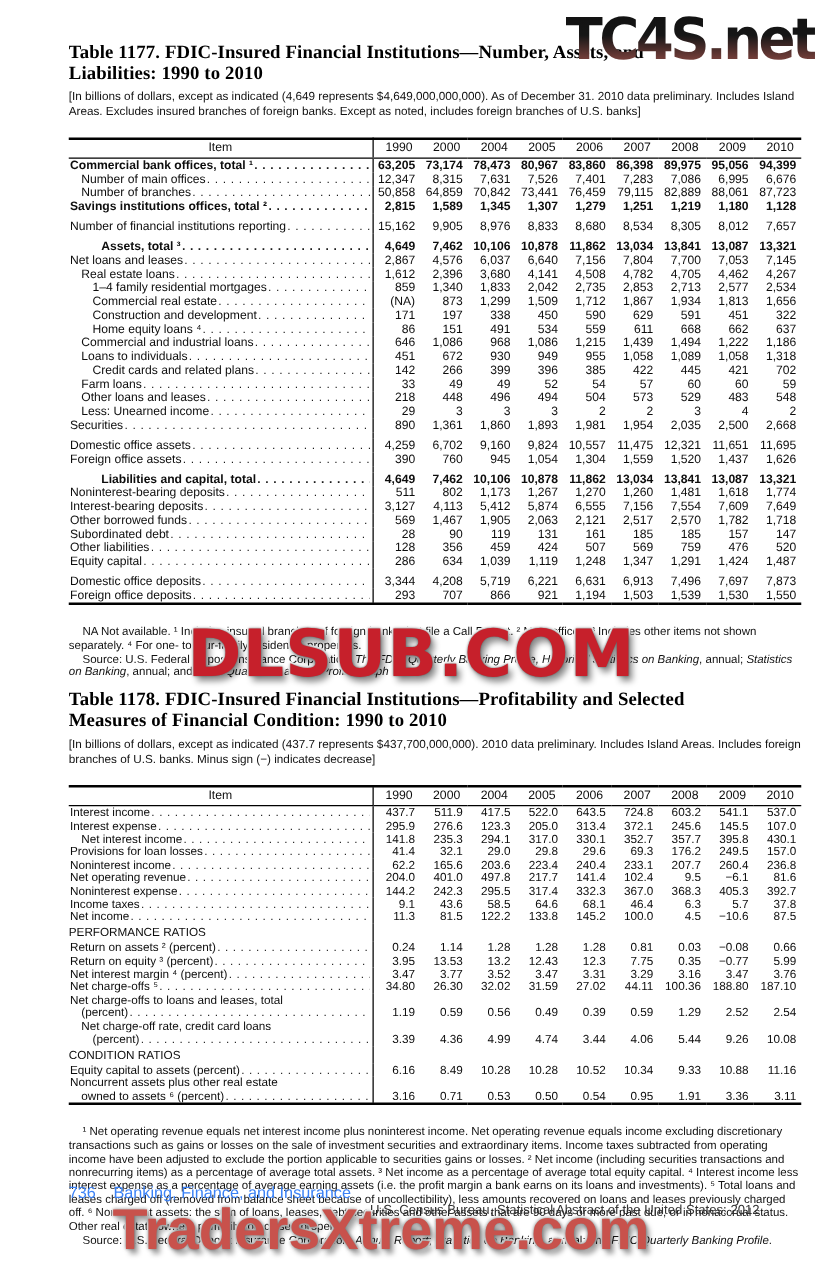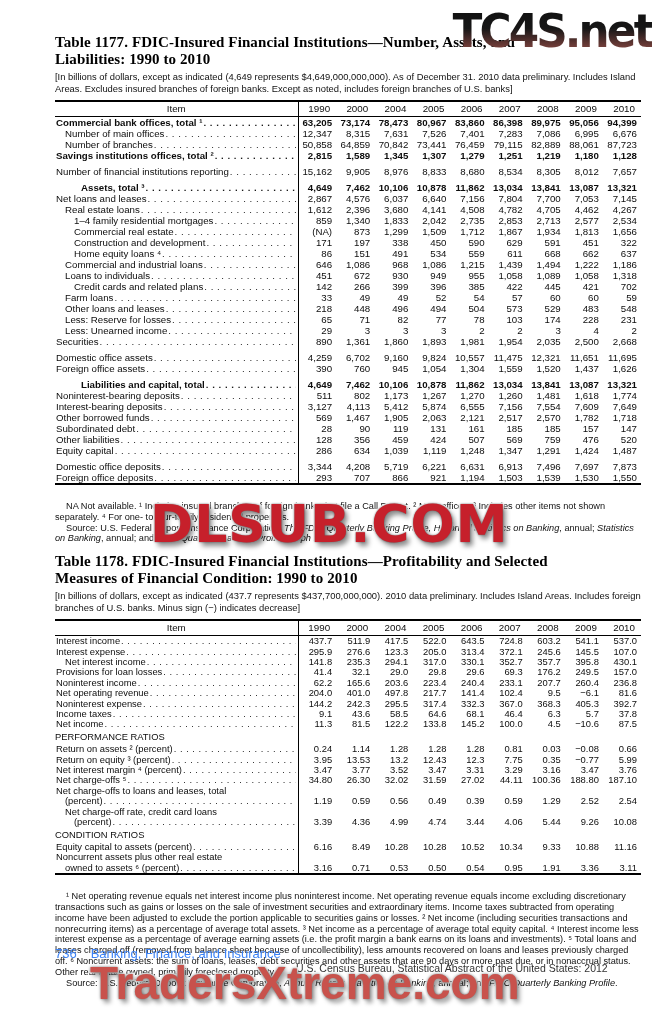--- a/index.html
+++ b/index.html
@@ -2,21 +2,21 @@
 <html><head>
 <meta charset="utf-8">
 <style>
   html,body{margin:0;padding:0;}
   body{width:652px;height:1024px;background:#ffffff;position:relative;overflow:hidden;
        font-family:"Liberation Sans",sans-serif;color:#0d0d0d;}
   .content{position:absolute;left:55px;top:34px;width:586px;}
   .t-title{font-family:"Liberation Serif",serif;font-weight:bold;font-size:15px;
            line-height:16.5px;color:#000;letter-spacing:0.1px;margin:0;}
   .t-note{font-size:9.4px;line-height:11.5px;margin-top:4px;color:#111;}
-  .tbl-wrap{margin-top:6px;}
+  .tbl-wrap{margin-top:16px;}
   table.stat{border-collapse:collapse;table-layout:fixed;width:100%;
              border-top:2px solid #000;border-bottom:2px solid #000;}
   .stat th{font-weight:normal;font-size:9.8px;border-bottom:1px solid #000;padding:1px 0 2px;}
   .stat th.item-h{text-align:center;}
   .stat th.yr{text-align:right;padding-right:6px;}
   .c1{border-left:1px solid #000;}
   .stat td{font-size:9.7px;line-height:11px;vertical-align:bottom;padding:0;}
   #t1178 .stat td{font-size:9.4px;line-height:10.4px;}
   td.val{text-align:right;padding-right:4px;white-space:nowrap;}
   .b{font-weight:bold;}
@@ -385,37 +385,20 @@
               <td class="val">494</td>
               <td class="val">504</td>
               <td class="val">573</td>
               <td class="val">529</td>
               <td class="val">483</td>
               <td class="val">548</td>
             </tr>
             <tr>
               <td class="item">
                 <div class="lab ind1">
-                  <span class="txt">Less: Reserve for losses</span>
-                  <span class="dots"></span>
-                </div>
-              </td>
-              <td class="val c1">65</td>
-              <td class="val">71</td>
-              <td class="val">82</td>
-              <td class="val">77</td>
-              <td class="val">78</td>
-              <td class="val">103</td>
-              <td class="val">174</td>
-              <td class="val">228</td>
-              <td class="val">231</td>
-            </tr>
-            <tr>
-              <td class="item">
-                <div class="lab ind1">
                   <span class="txt">Less: Unearned income</span>
                   <span class="dots"></span>
                 </div>
               </td>
               <td class="val c1">29</td>
               <td class="val">3</td>
               <td class="val">3</td>
               <td class="val">3</td>
               <td class="val">2</td>
               <td class="val">2</td>

